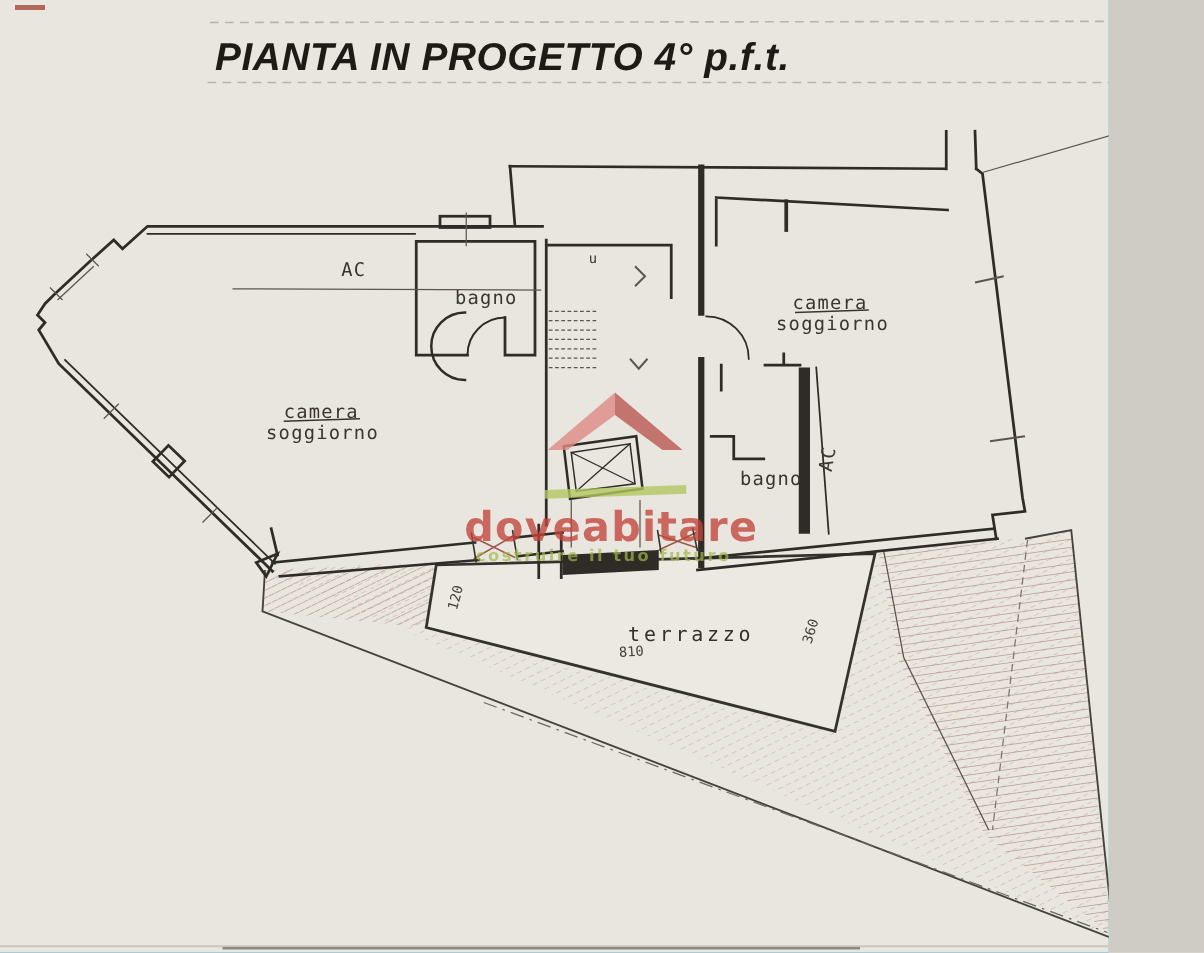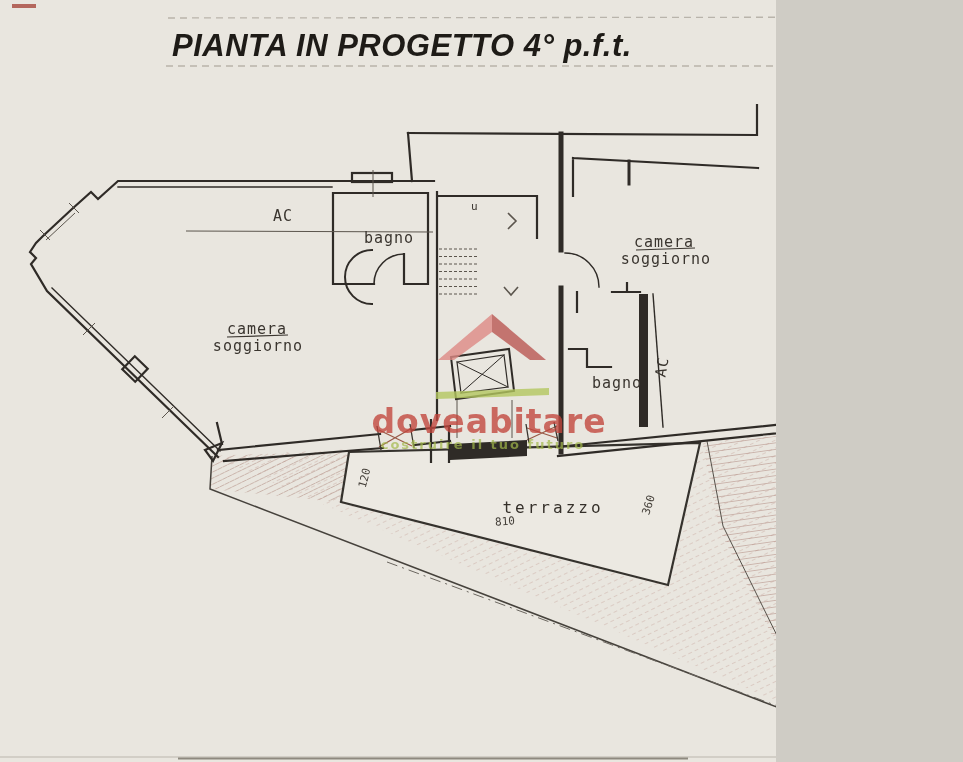--- a/index.html
+++ b/index.html
@@ -1,16 +1,16 @@
 <!DOCTYPE html>
 <html><head>
 <meta charset="utf-8">
 <style>
   html,body{margin:0;padding:0;background:#cfccc5;}
-  .page{position:relative;width:776px;height:762px;overflow:hidden;background:#0ea5e9;}
+  .page{position:relative;width:887px;height:762px;overflow:hidden;background:#0ea5e9;}
   svg{display:block}
   .title-text{font-family:"Liberation Sans",sans-serif;font-weight:bold;font-style:italic;
     font-size:31px;fill:#1e1b17;letter-spacing:.5px}
   .lbl{font-family:"DejaVu Sans Mono",monospace;fill:#3a352f;font-size:15px;letter-spacing:1px}
   .lbl-sm{font-family:"DejaVu Sans Mono",monospace;fill:#3a352f;font-size:11px}
   .dim{font-family:"DejaVu Sans Mono",monospace;fill:#45403a;font-size:11px}
   .terr{font-family:"DejaVu Sans Mono",monospace;fill:#35302a;font-size:16px;letter-spacing:3px}
   .brand{font-family:"DejaVu Sans",sans-serif;font-weight:bold;font-size:33px;letter-spacing:1px;opacity:.78}
   .tagline{font-family:"DejaVu Sans",sans-serif;font-weight:bold;font-size:13px;letter-spacing:2px;opacity:.7}
 </style>

